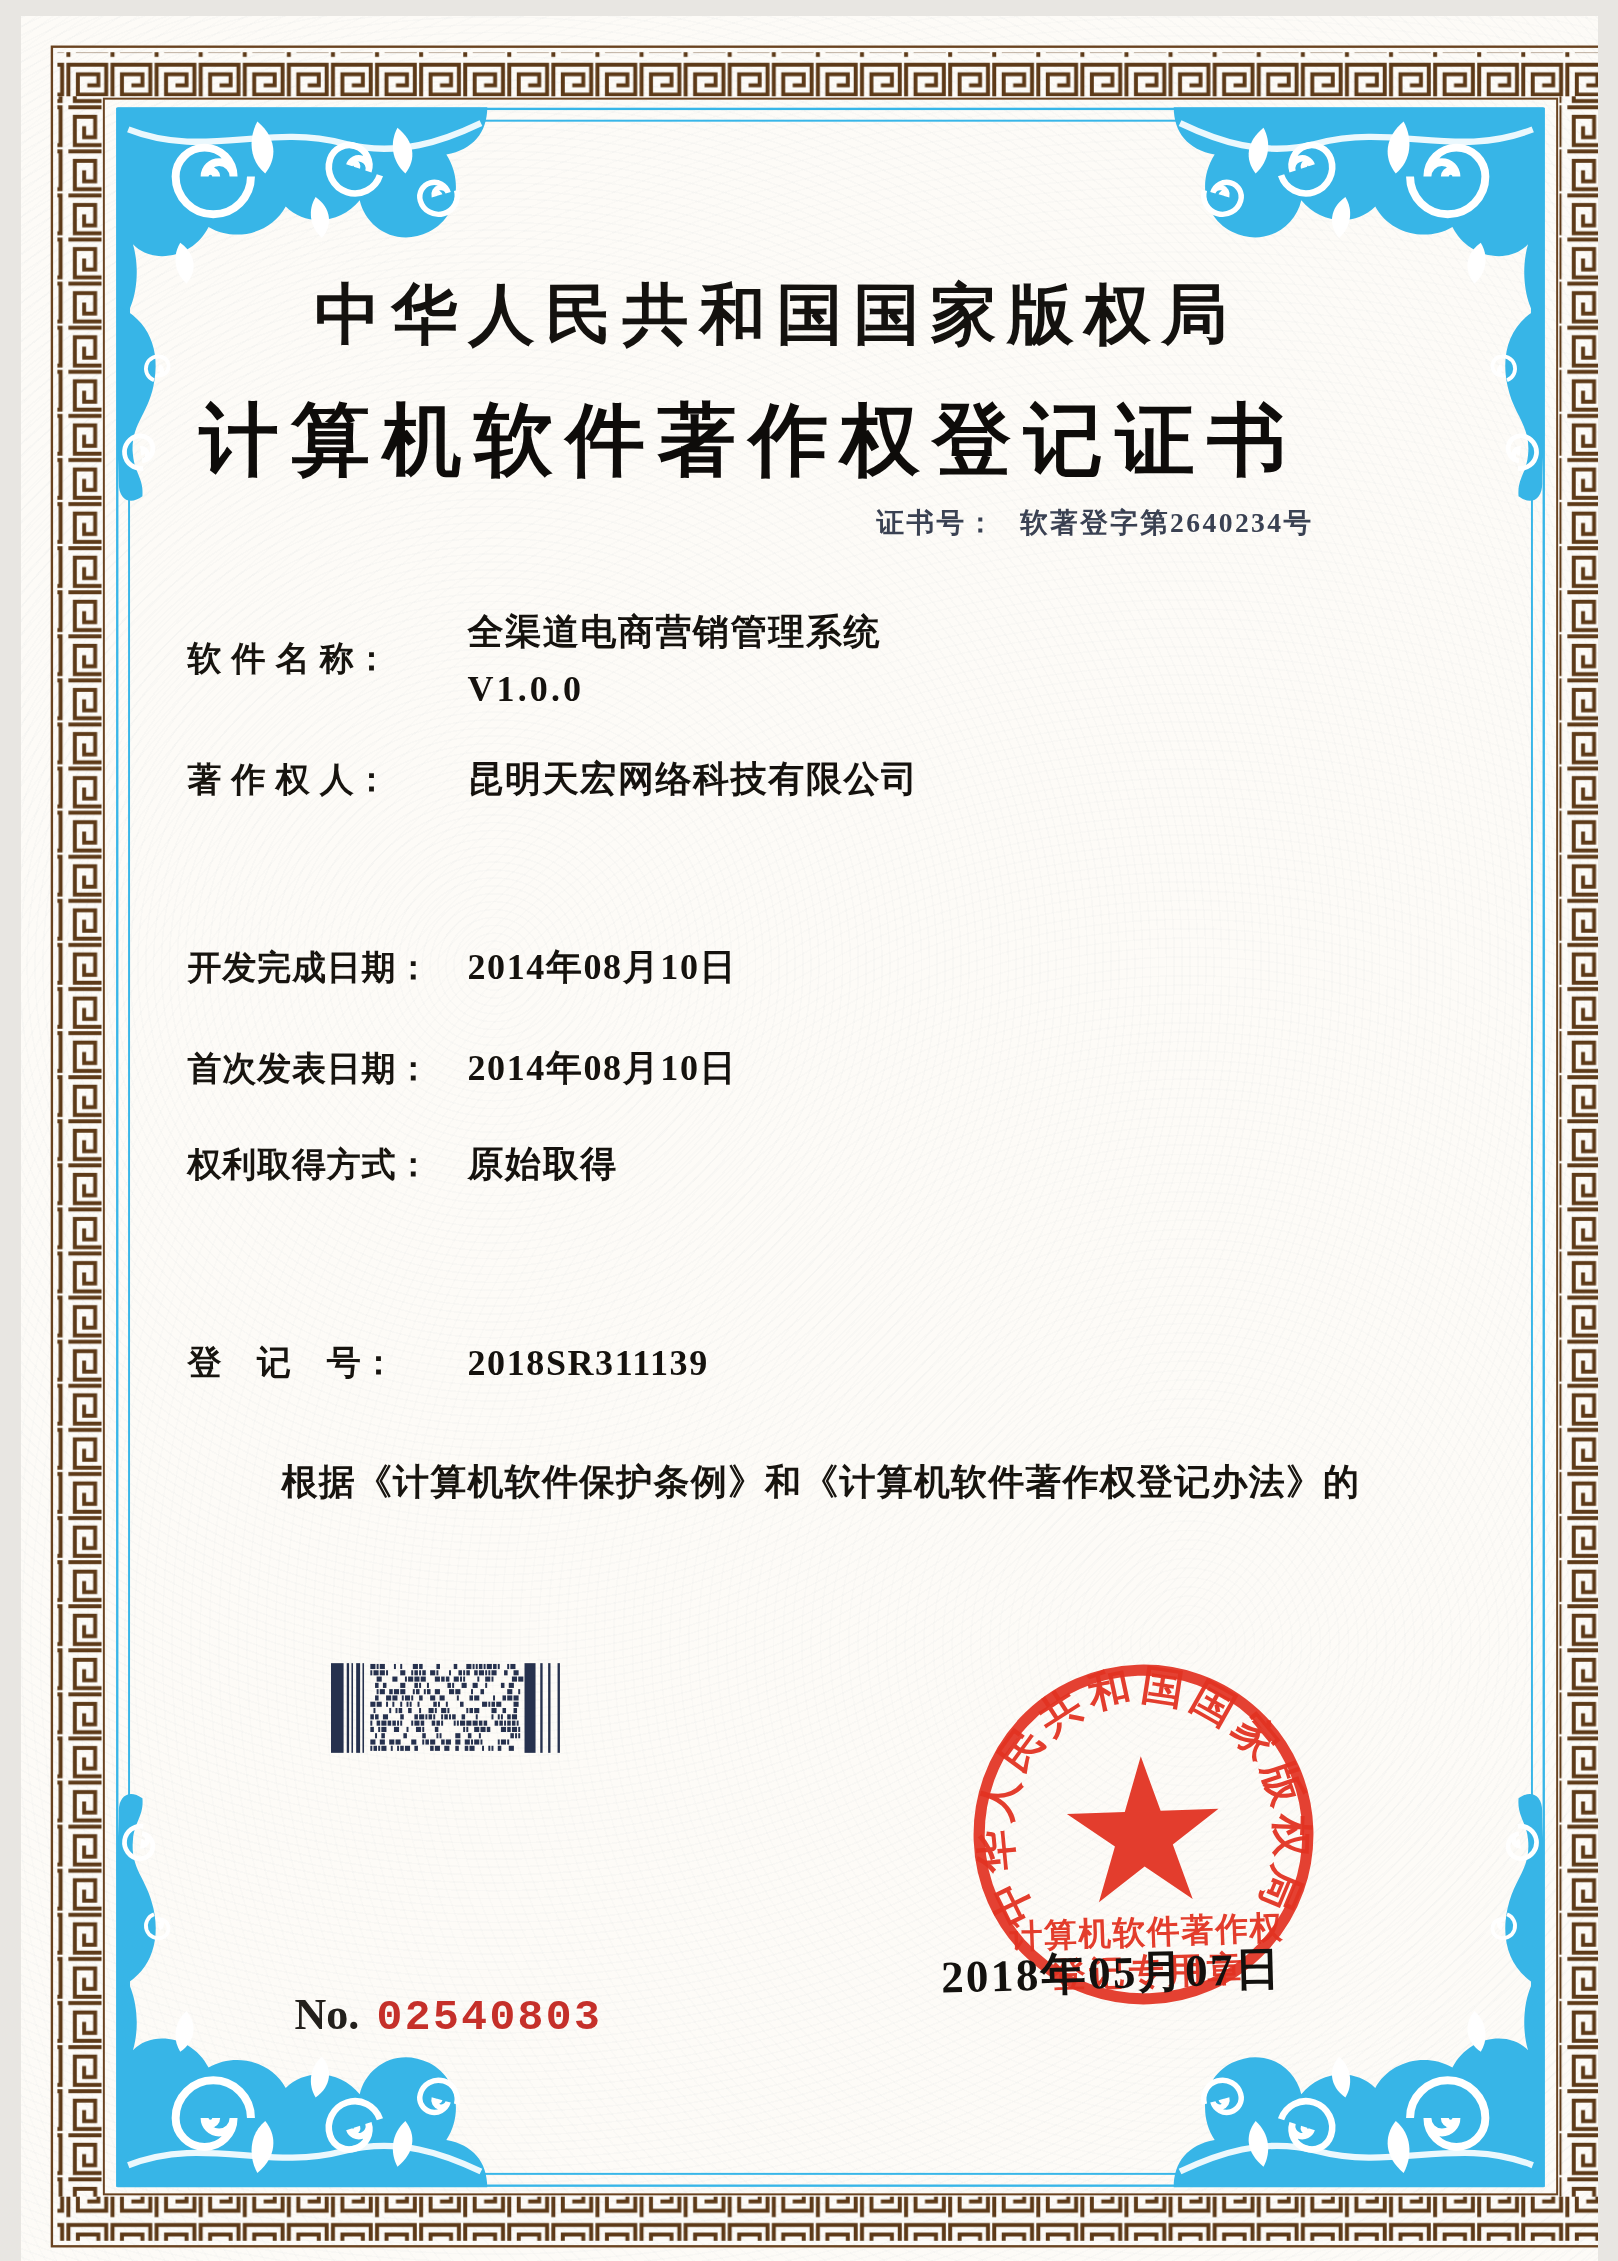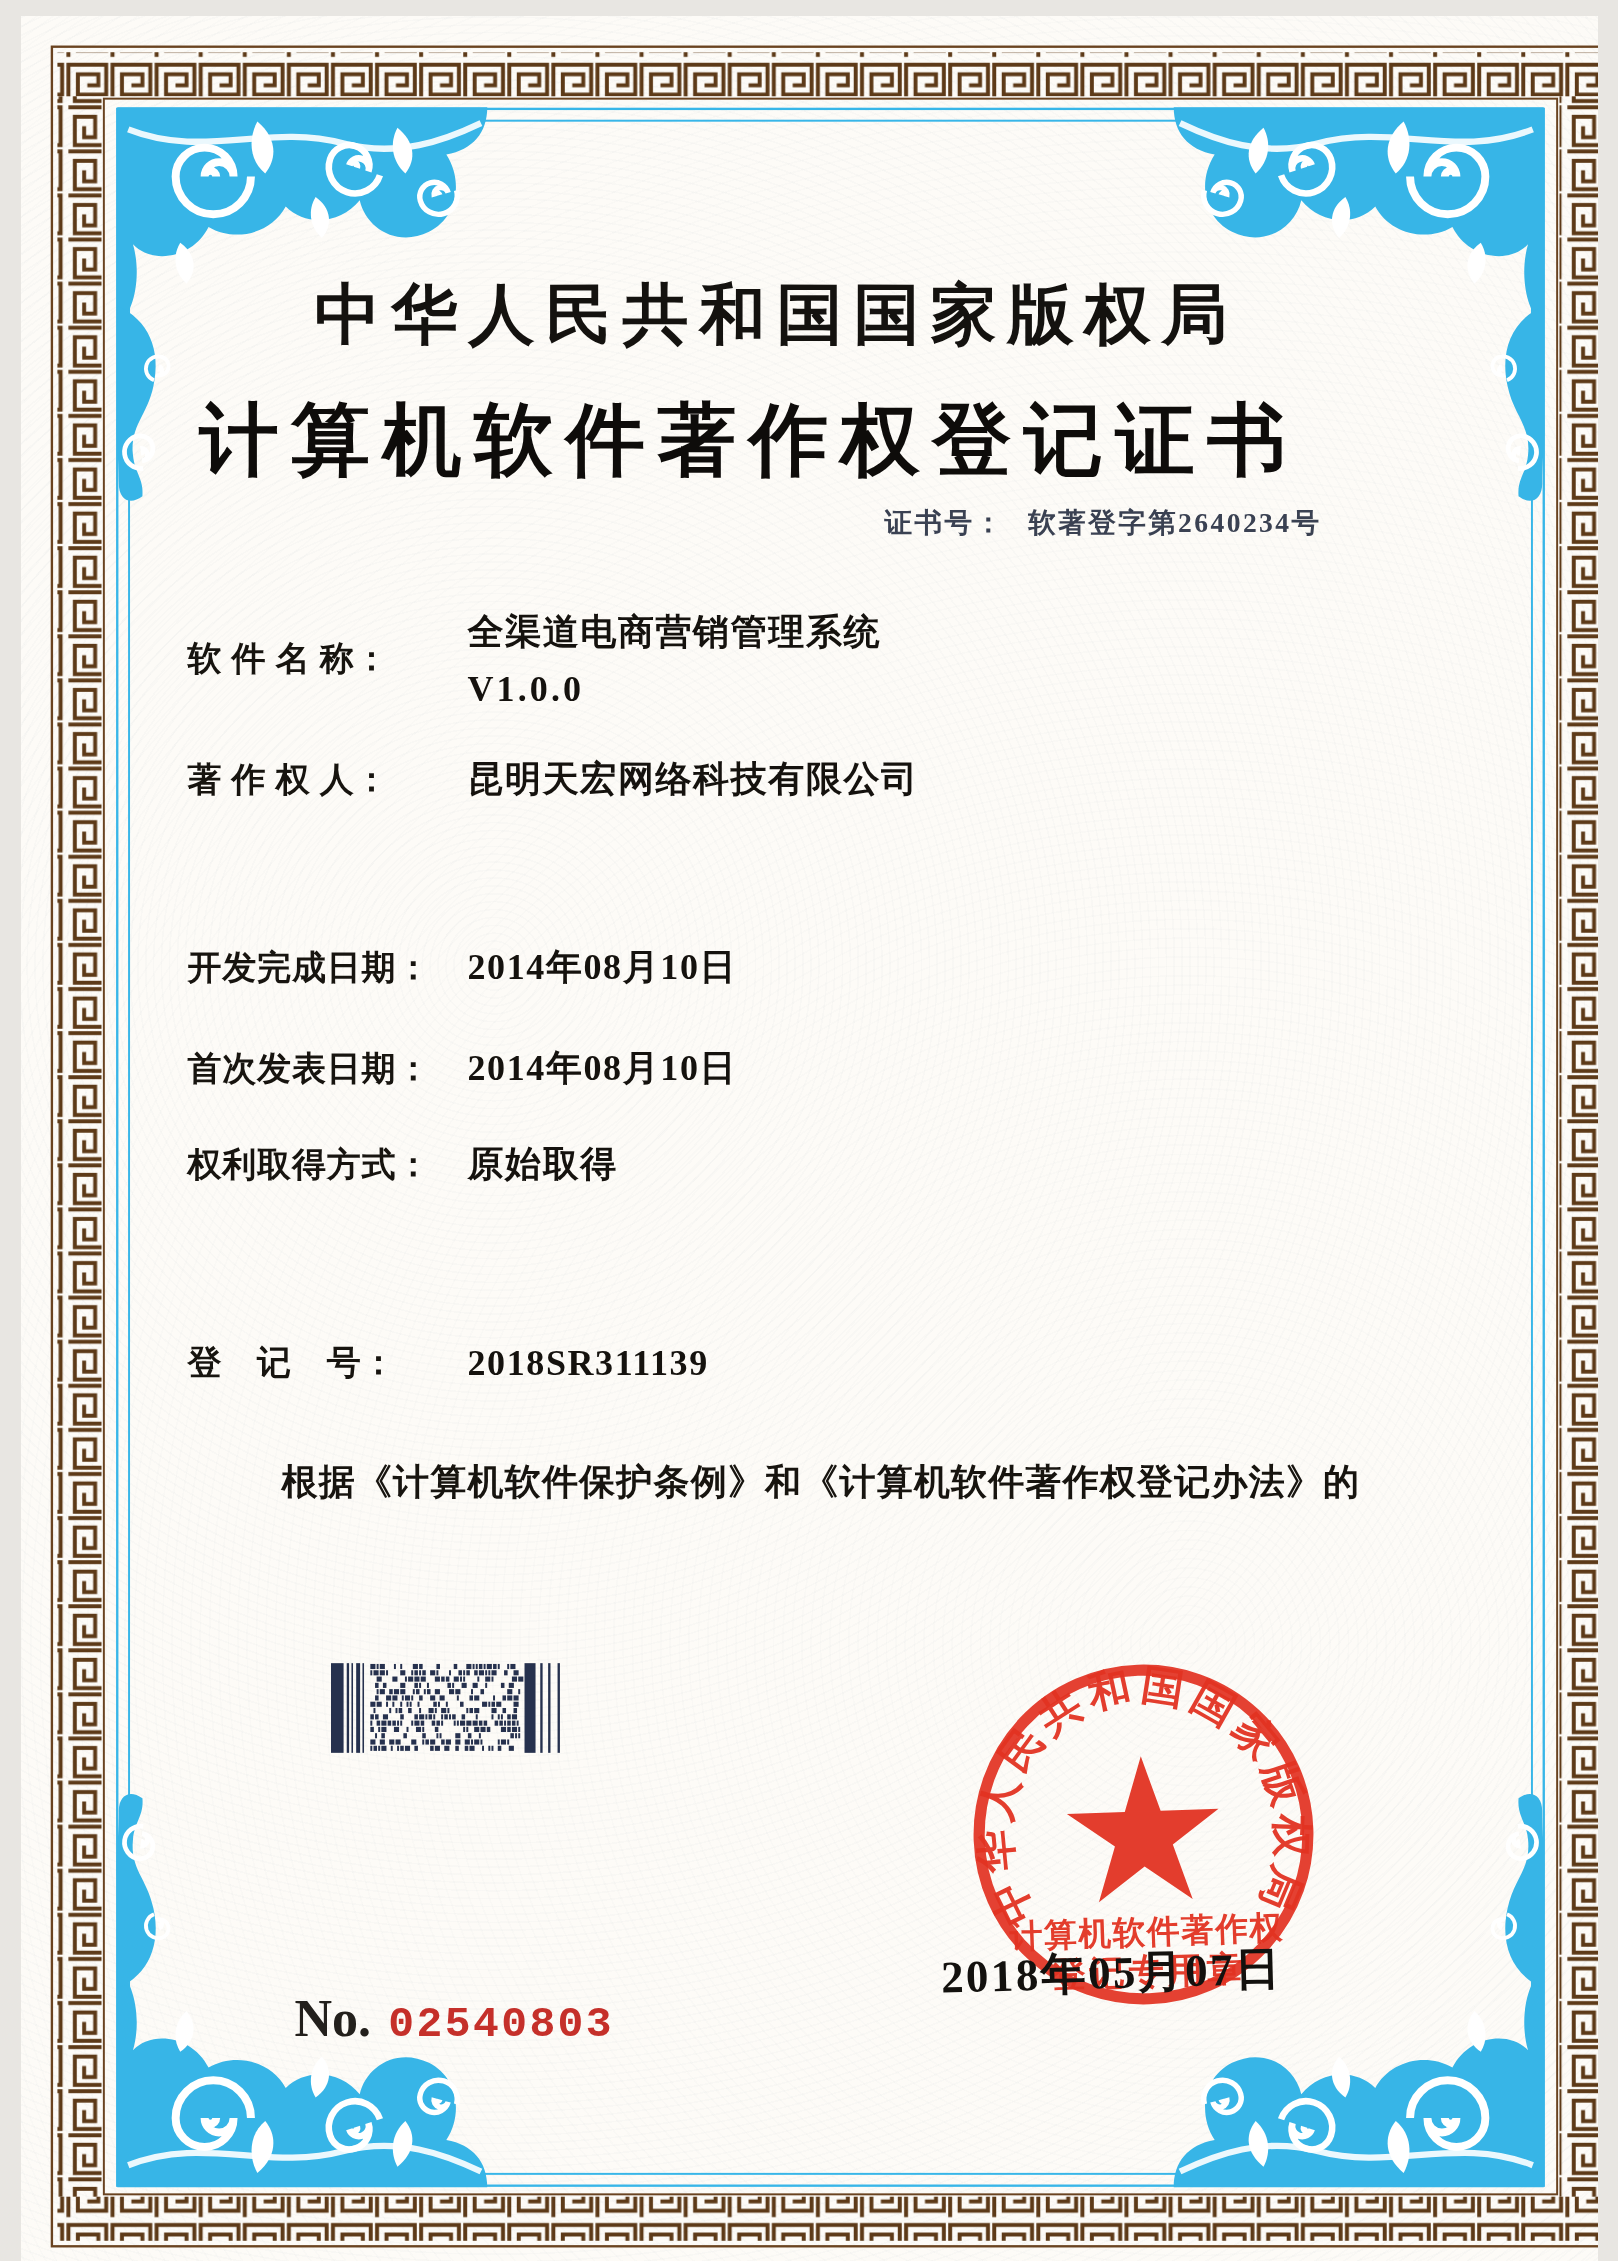--- a/index.html
+++ b/index.html
@@ -19,39 +19,39 @@
   .abs{position:absolute;}
   .authority{
     left:0;top:254px;width:1512px;text-align:center;
     font-size:66px;font-weight:900;letter-spacing:11px;color:#14120f;
   }
   .doc-title{
     left:0;top:372px;width:1457px;text-align:center;
     font-size:79px;font-weight:900;letter-spacing:12.6px;color:#0e0c0a;
   }
   .cert-no{
-    top:488px;right:276px;font-size:27.6px;font-weight:700;color:#3a4152;
+    top:488px;right:284px;font-size:27.6px;font-weight:700;color:#3a4152;
     letter-spacing:2.4px;display:flex;gap:23.6px;
   }
   .field-row{left:167px;display:flex;align-items:center;}
   .field-label{
     display:inline-block;width:266px;font-size:34px;font-weight:700;
     white-space:pre;letter-spacing:0.8px;color:#17140f;
   }
   .field-value{
     margin-left:14px;font-size:36px;font-weight:700;letter-spacing:1.6px;color:#15120e;
   }
   .field-value .line2{margin-top:11px;letter-spacing:3.1px;}
   .statement-line{
     font-size:36px;font-weight:600;letter-spacing:1.2px;color:#17140f;white-space:nowrap;
   }
   .serial{
     left:274px;top:1973px;display:flex;align-items:baseline;gap:17.3px;
   }
-  .serial-prefix{font-size:52px;font-weight:700;color:#23201c;}
+  .serial-prefix{font-size:44px;font-weight:700;color:#23201c;}
   .serial-number{
     font-family:"Liberation Mono","DejaVu Sans Mono",monospace;
     font-size:43px;font-weight:700;letter-spacing:2.4px;color:#c5302a;
   }
   .seal-box{left:939px;top:1635px;width:367px;height:367px;transform:rotate(-2deg);}
   .seal-date{
     left:920px;top:1927px;font-size:45px;font-weight:700;letter-spacing:2.4px;
     color:#13110e;transform:rotate(-1.5deg);white-space:nowrap;
   }
   .barcode-box{left:310px;top:1647px;width:236px;height:90px;}

